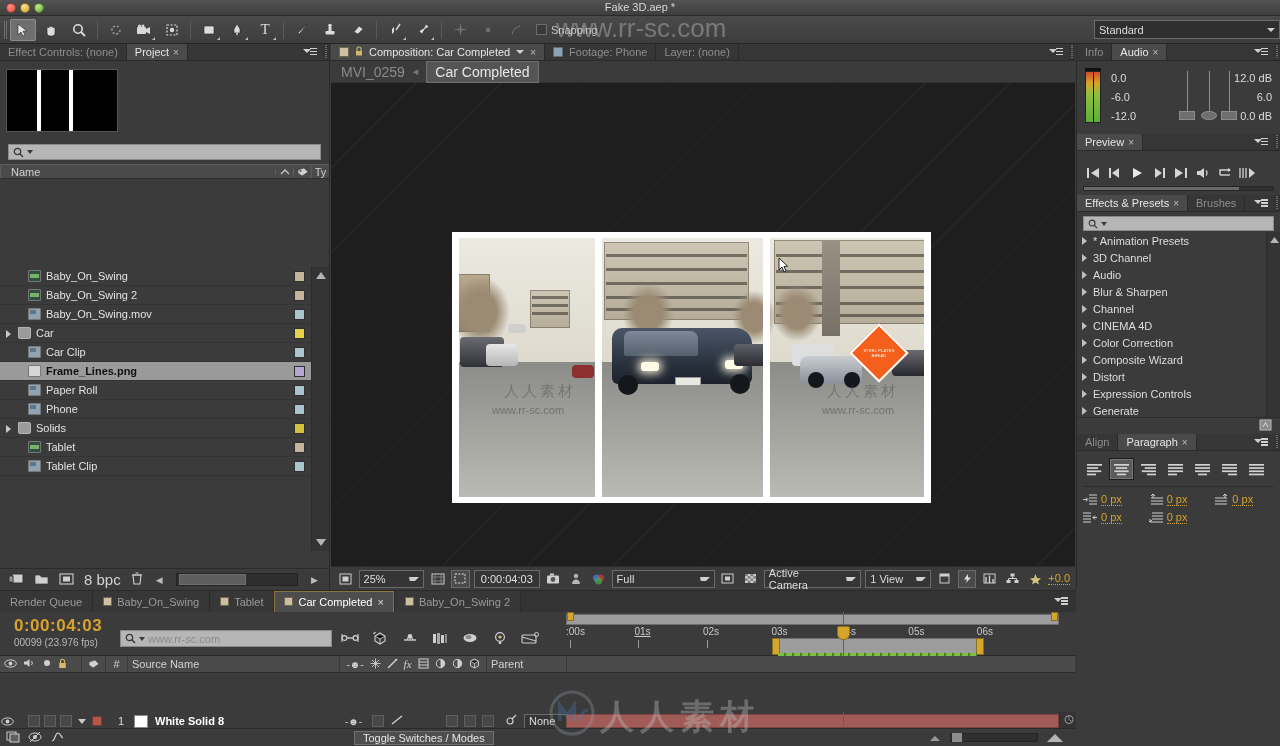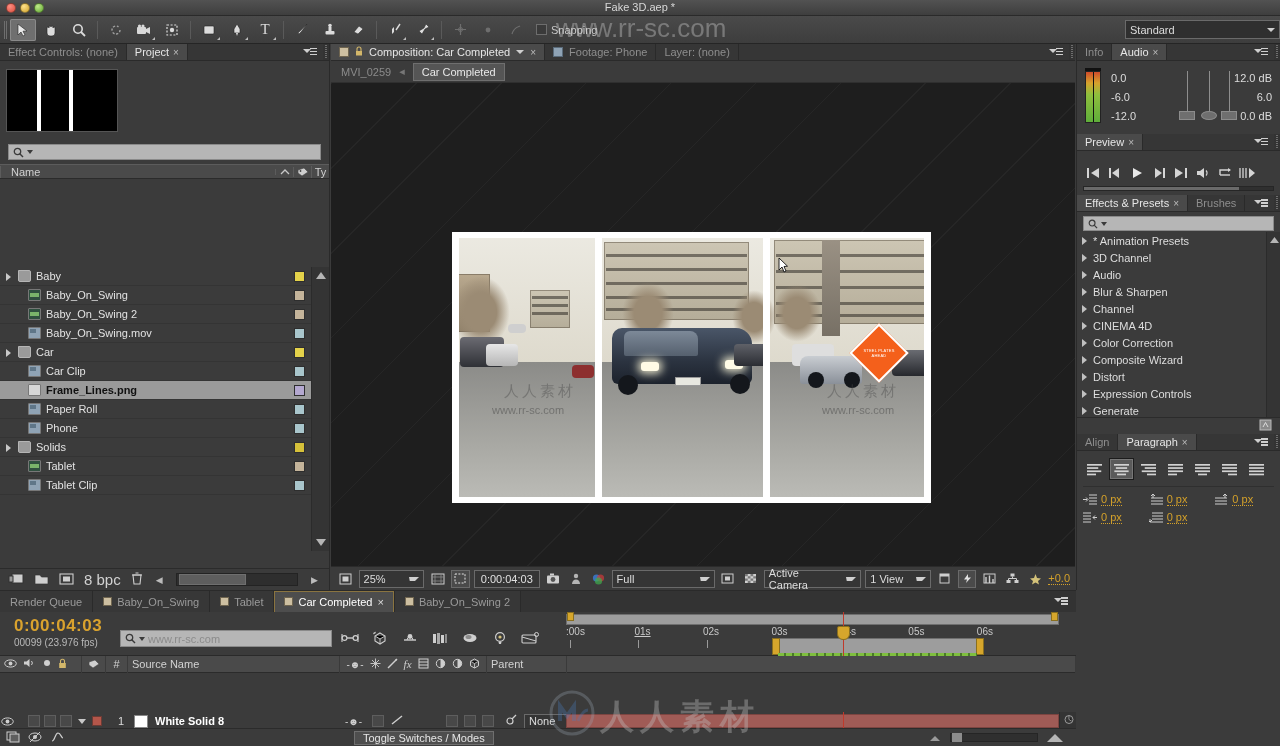--- a/index.html
+++ b/index.html
@@ -48,21 +48,21 @@
     width:0; height:0;
     border-left:3px solid transparent; border-bottom:3px solid #bdbdbd;
   }
   .tool-sep { width:1px; height:18px; background:#2d2d2d; margin:0 4px; border-right:1px solid #5a5a5a; }
   .grip { width:3px; height:18px; margin-left:4px; margin-right:2px;
           background:repeating-linear-gradient(to right,#6e6e6e 0 1px,transparent 1px 2px); }
   .snap-box { display:flex; align-items:center; gap:4px; margin-left:6px; }
   .chk { width:11px; height:11px; background:#3a3a3a; border:1px solid #6d6d6d; }
   .ws-label { margin-left:auto; color:#d0d0d0; font-weight:bold; font-size:11px; }
   .ws-select {
-    width:155px; height:19px; background:#2f2f2f; border:1px solid #6a6a6a;
+    width:186px; height:19px; background:#2f2f2f; border:1px solid #6a6a6a;
     display:flex; align-items:center; padding:0 4px; margin-left:6px; color:#ddd;
   }
   .ws-select .arrow { margin-left:auto; }
   .search-help {
     width:200px; height:20px; margin:0 6px 0 10px;
     background:#2b2b2b; border:1px solid #141414;
     display:flex; align-items:center; gap:5px; padding:0 6px; color:#b4b4b4;
   }
   .caret-dn { width:0;height:0;border-left:4px solid transparent;border-right:4px solid transparent;border-top:4px solid #cfcfcf; }
 
@@ -133,21 +133,21 @@
   .hscroll { flex:1; height:13px; background:#2e2e2e; border:1px solid #232323; display:flex; align-items:center; }
   .hscroll .thumb { height:11px; background:#5e5e5e; border:1px solid #6f6f6f; }
   .arrowbtn { width:13px;height:13px;display:flex;align-items:center;justify-content:center;color:#bbb;font-size:9px;}
   .proj-vscroll { position:absolute; right:0; top:223px; bottom:39px; width:18px; background:#343434; border-left:1px solid #2b2b2b; }
   .vs-up,.vs-dn{position:absolute;left:2px;width:14px;height:13px;display:flex;align-items:center;justify-content:center;color:#b5b5b5;font-size:9px;}
   .vs-up{top:2px;} .vs-dn{bottom:2px;}
 
   
   #comp { left:331px; top:44px; width:744px; height:546px; }
   .comp-sub { height:22px; background:#3b3b3b; display:flex; align-items:center; gap:8px; padding-left:10px; border-bottom:1px solid #2f2f2f;}
-  .crumb { color:#8b8b8b; font-size:11px; }
+  .crumb { color:#8b8b8b; font-size:14px; }
   .crumb.cur { color:#e8e8e8; background:#555; border:1px solid #6f6f6f; padding:2px 8px; }
   .comp-stage { position:absolute; left:0; top:39px; right:0; bottom:24px; background:#1e1e1e; }
   .comp-img {
     position:absolute; left:121px; top:149px; width:479px; height:271px;
     background:#fff; overflow:hidden;
   }
   .photo { position:absolute; inset:0; overflow:hidden; }
   .sky { position:absolute; left:0; right:0; top:0; height:48%; background:linear-gradient(#eceae2,#dedacd); }
   .ground { position:absolute; left:0; right:0; top:48%; bottom:0; background:linear-gradient(#8b8b88,#a9a9a4 60%,#bdbdb8); }
   .bldg {
@@ -452,26 +452,20 @@
             <path d="M1,3 L7,1 L11,5 L5,9 L1,6 Z" fill="#cfcfcf" stroke="#444" stroke-width=".6"></path>
             <circle cx="3.5" cy="4" r=".9" fill="#444"></circle>
           </svg>
       </div>
       <div class="c3">
         <span>Ty</span>
       </div>
     </div>
 
     <div class="filelist">
-        <div class="frow" style="padding-left: 4px;">
-          <span class="discl closed"></span>
-          <span class="ficon folder"></span>
-          <span class="fname">Baby</span>
-          <span class="swatch" style="background: rgb(228, 210, 74);"></span>
-        </div>
         <div class="frow" style="padding-left: 14px;">
           <span class="discl blank"></span>
           <span class="ficon comp"></span>
           <span class="fname">Baby_On_Swing</span>
           <span class="swatch" style="background: rgb(196, 180, 154);"></span>
         </div>
         <div class="frow" style="padding-left: 14px;">
           <span class="discl blank"></span>
           <span class="ficon comp"></span>
           <span class="fname">Baby_On_Swing 2</span>

